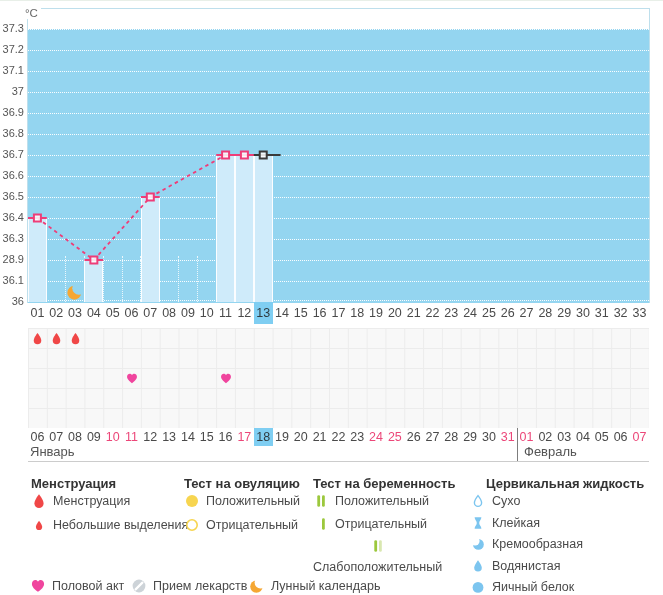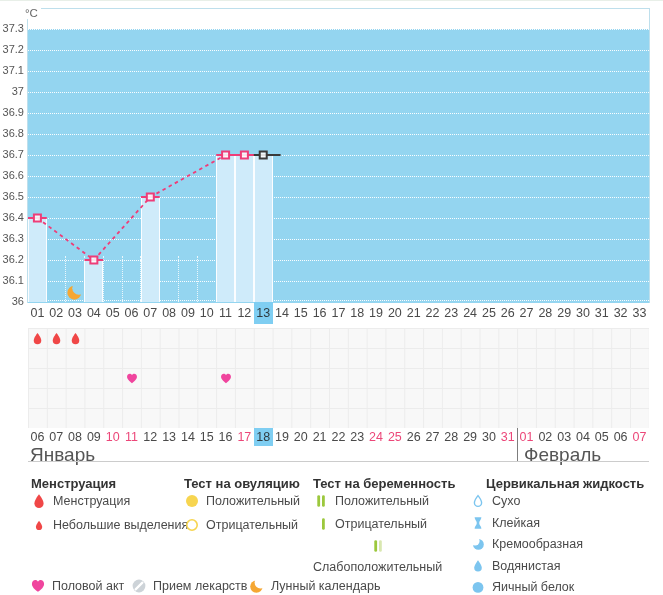--- a/index.html
+++ b/index.html
@@ -22,21 +22,21 @@
   .cday.cur{background:#7fcef2;color:#2f3b40;}
   #events-grid{position:absolute;left:28px;top:327px;width:621px;height:100px;background:#f8f8f8;
       background-image:linear-gradient(to right,#ececec 1px,transparent 1px),linear-gradient(to bottom,#ececec 1px,transparent 1px);
       background-size:18.8182px 20px;}
   .gic{position:absolute;}
   .gic svg{display:block;width:100%;height:100%;}
   #calendar-days{top:427px;height:18px;}
   .kday{text-align:center;font-size:12.5px;color:#4a4a4a;line-height:18px;}
   .kday.red{color:#ec4779;}
   .kday.cur{background:#7fcef2;color:#2f3b40;}
-  .month-label{position:absolute;top:443px;font-size:19px;color:#555;}
+  .month-label{position:absolute;top:443px;font-size:13px;color:#555;}
   #month1{left:30px;}
   #month2{left:524px;}
   #month-divider{position:absolute;left:517px;top:427px;width:1px;height:33px;background:#7d7d7d;}
   #bottom-rule{position:absolute;left:28px;top:460px;width:621px;height:1px;background:#ccc;}
   .lheader{position:absolute;font-size:13px;font-weight:700;color:#333;}
   .litem{position:absolute;display:flex;align-items:center;gap:6px;height:18px;}
   .litem .lic{width:16px;height:16px;flex:0 0 16px;display:block;}
   .llabel{font-size:12.5px;color:#4a4a4a;white-space:nowrap;}
 </style>
 </head>
@@ -49,21 +49,21 @@
       <div class="ytick" style="top: 42px;">37.2</div>
       <div class="ytick" style="top: 63px;">37.1</div>
       <div class="ytick" style="top: 84px;">37</div>
       <div class="ytick" style="top: 105px;">36.9</div>
       <div class="ytick" style="top: 126px;">36.8</div>
       <div class="ytick" style="top: 147px;">36.7</div>
       <div class="ytick" style="top: 168px;">36.6</div>
       <div class="ytick" style="top: 189px;">36.5</div>
       <div class="ytick" style="top: 210px;">36.4</div>
       <div class="ytick" style="top: 231px;">36.3</div>
-      <div class="ytick" style="top: 252px;">36.2</div>
+      <div class="ytick" style="top: 252px;">28.9</div>
       <div class="ytick" style="top: 273px;">36.1</div>
       <div class="ytick" style="top: 294px;">36</div>
     </div>
   <div id="plot">
       <div id="blue" style="background: rgb(148, 213, 240);"></div>
       <div class="hline" style="top: 20px;"></div>
       <div class="hline" style="top: 41px;"></div>
       <div class="hline" style="top: 62px;"></div>
       <div class="hline" style="top: 83px;"></div>
       <div class="hline" style="top: 104px;"></div>

